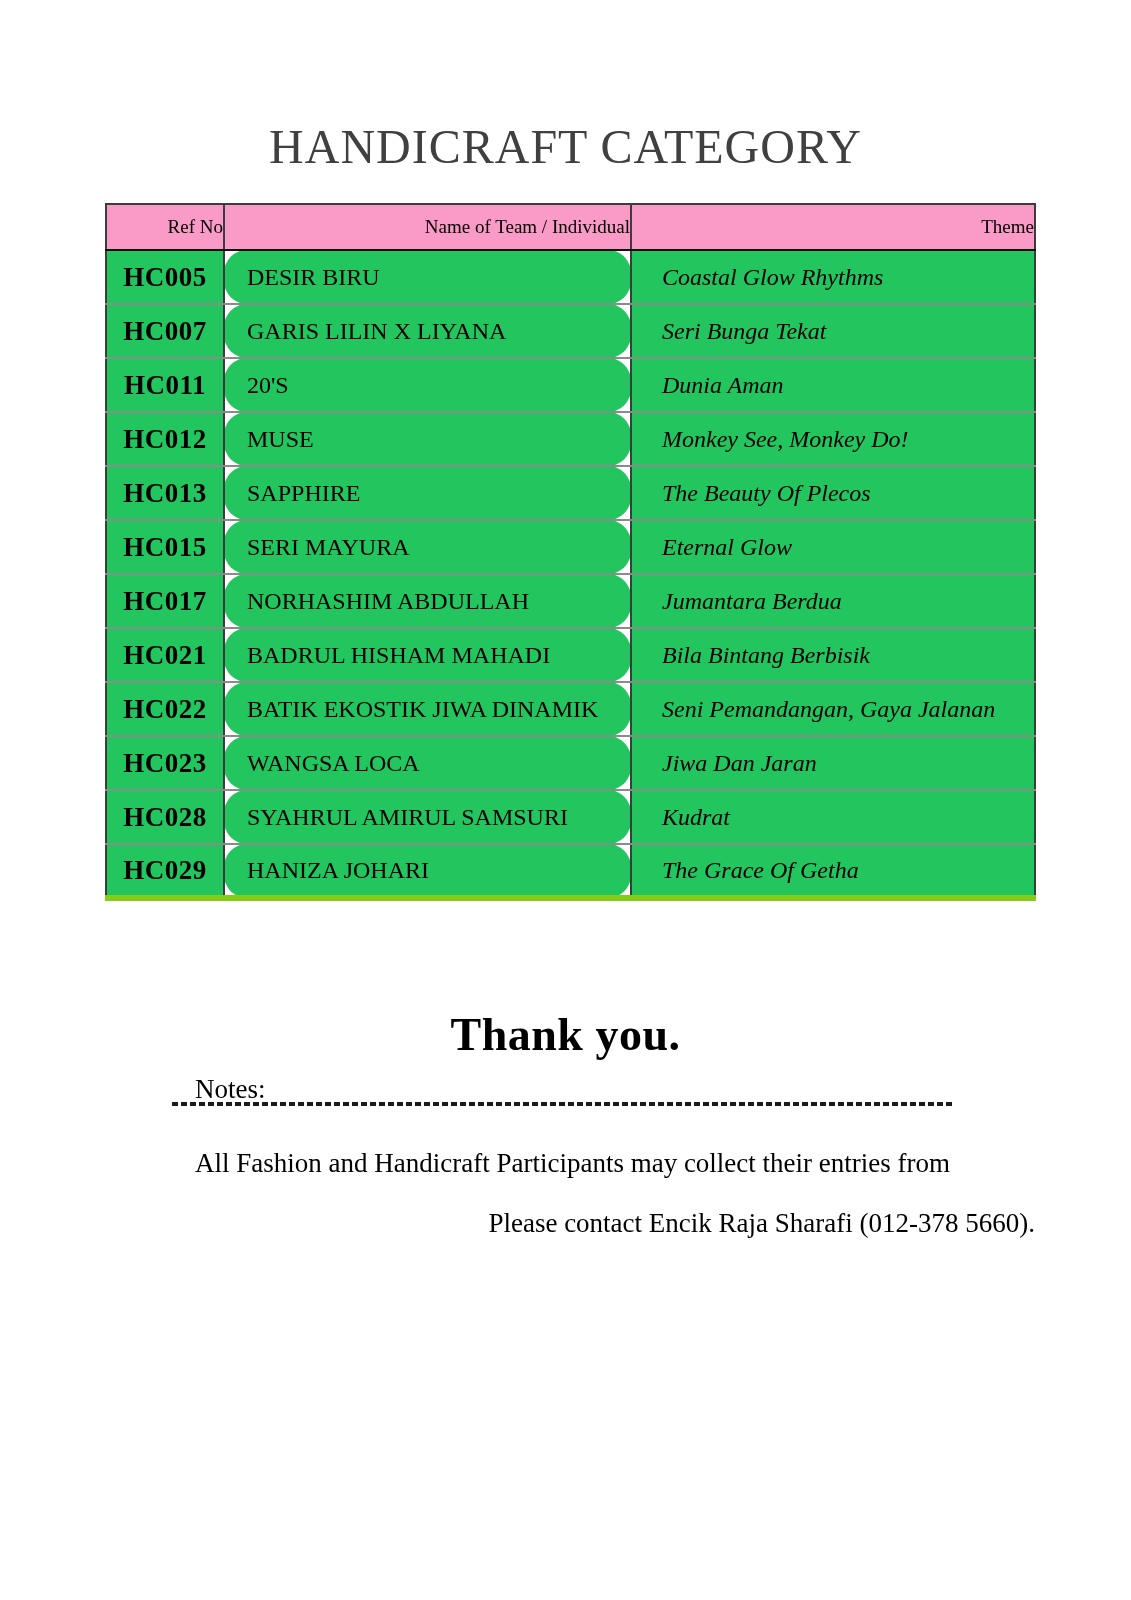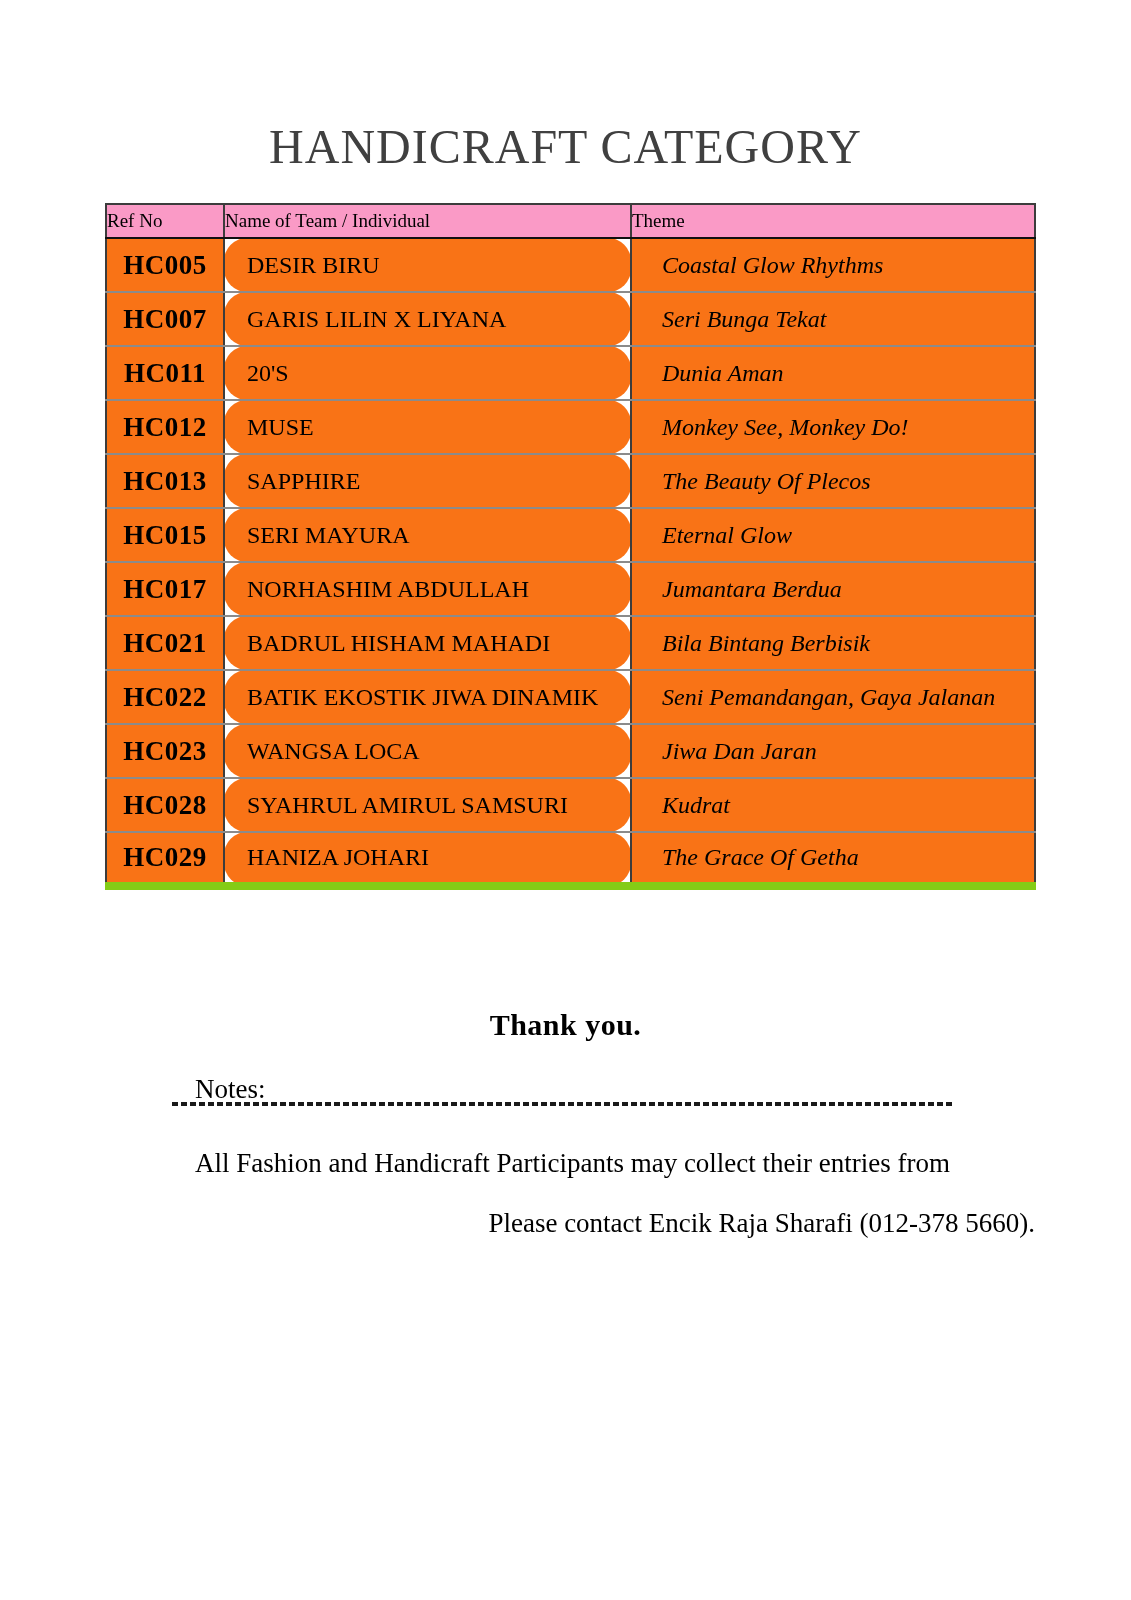--- a/index.html
+++ b/index.html
@@ -29,42 +29,42 @@
     left: 105px;
     top: 203px;
     width: 929px;
     border-collapse: collapse;
     table-layout: fixed;
   }
   table.entries col.c-ref   { width: 118px; }
   table.entries col.c-name  { width: 407px; }
   table.entries col.c-theme { width: 404px; }
   table.entries th {
-    height: 34px;
+    height: 46px;
     font-size: 19px;
     font-weight: 400;
-    text-align: left;
+    text-align: right;
     vertical-align: middle;
     border-left: 2px solid #3c3c3c;
     border-right: 2px solid #3c3c3c;
     border-top: 2px solid #3c3c3c;
     border-bottom: 2px solid #101010;
   }
   table.entries td {
     height: 54px;
     vertical-align: middle;
     border-left: 2px solid #3c3c3c;
     border-right: 2px solid #3c3c3c;
     border-top: 2px solid #8b8b8b;
     border-bottom: 2px solid #8b8b8b;
-    background: #f97316;
+    background: #22c55e;
     overflow: hidden;
     white-space: nowrap;
   }
-  table.entries tr:last-child td { border-bottom: 8px solid #84cc16; }
+  table.entries tr:last-child td { border-bottom: 6px solid #84cc16; }
   td.ref-cell {
     text-align: center;
     font-weight: 700;
     font-size: 27px;
     letter-spacing: 0.5px;
   }
   td.name-cell {
     font-size: 24px;
     padding-left: 22px;
     border-radius: 23px;
@@ -73,21 +73,21 @@
     font-style: italic;
     font-size: 24px;
     padding-left: 30px;
   }
   .thank-you {
     position: absolute;
     top: 1008px;
     left: 0;
     width: 100%;
     text-align: center;
-    font-size: 30px;
+    font-size: 46px;
     font-weight: 700;
     letter-spacing: 0.5px;
   }
   .dashed-divider {
     position: absolute;
     top: 1102px;
     left: 172px;
     width: 782px;
     height: 4px;
     background: repeating-linear-gradient(90deg, #1a1a1a 0px, #1a1a1a 6px, transparent 6px, transparent 9px);

